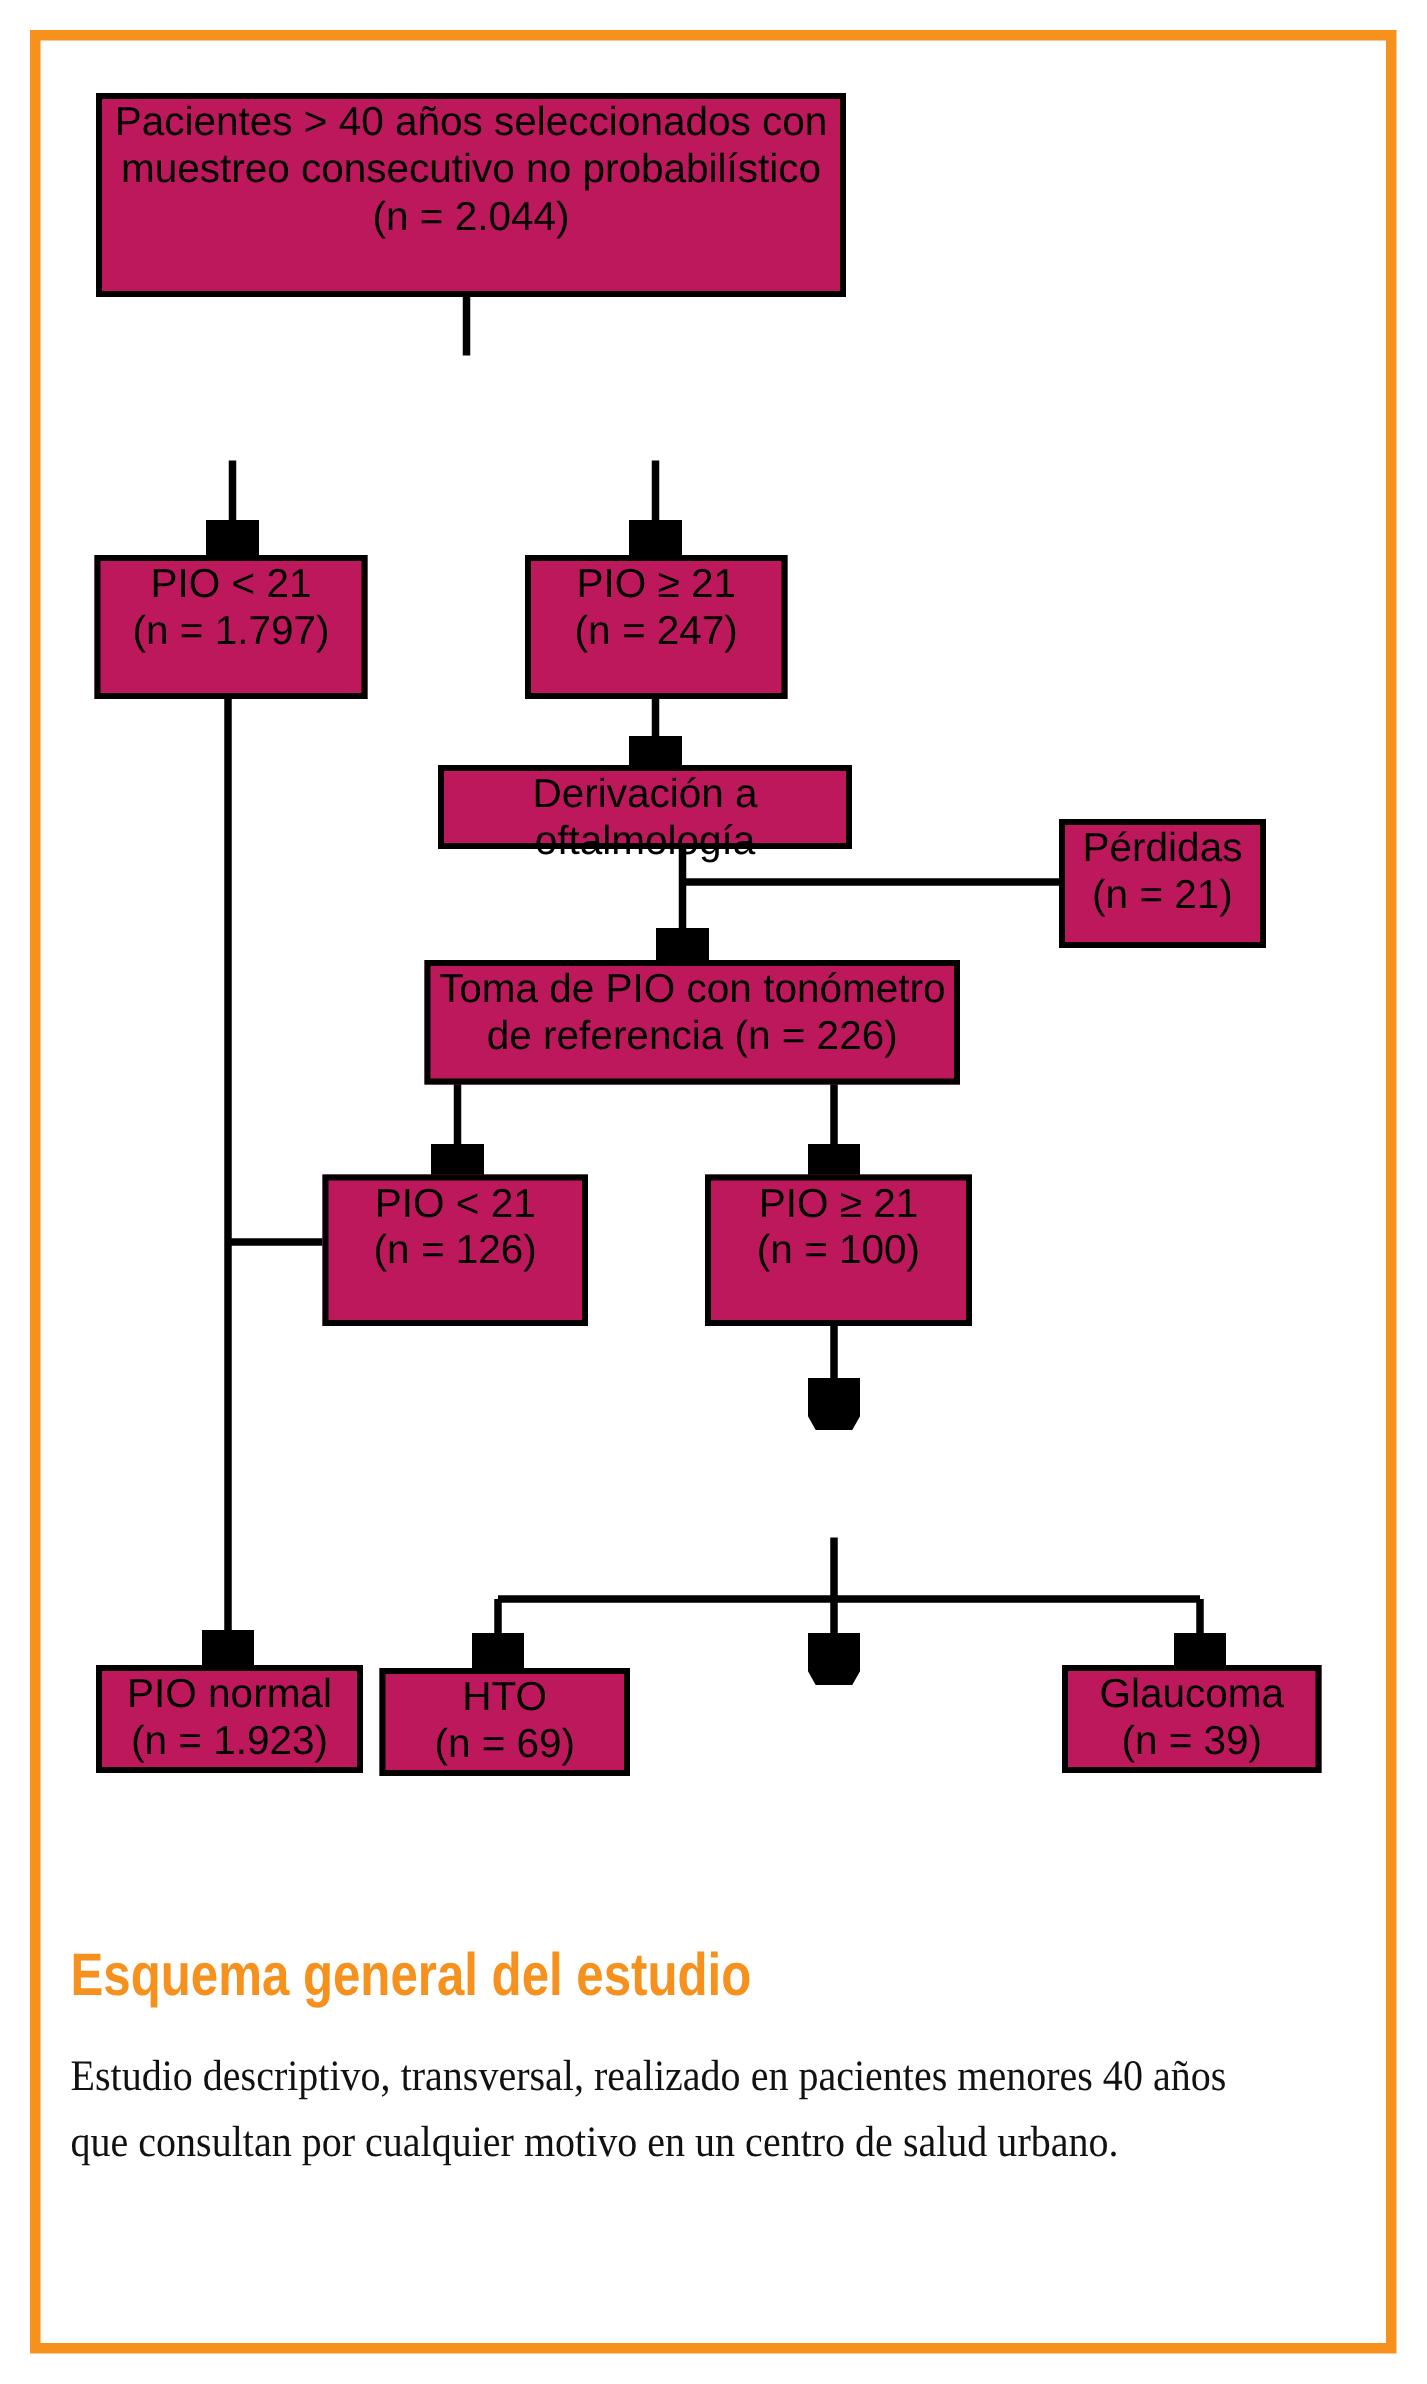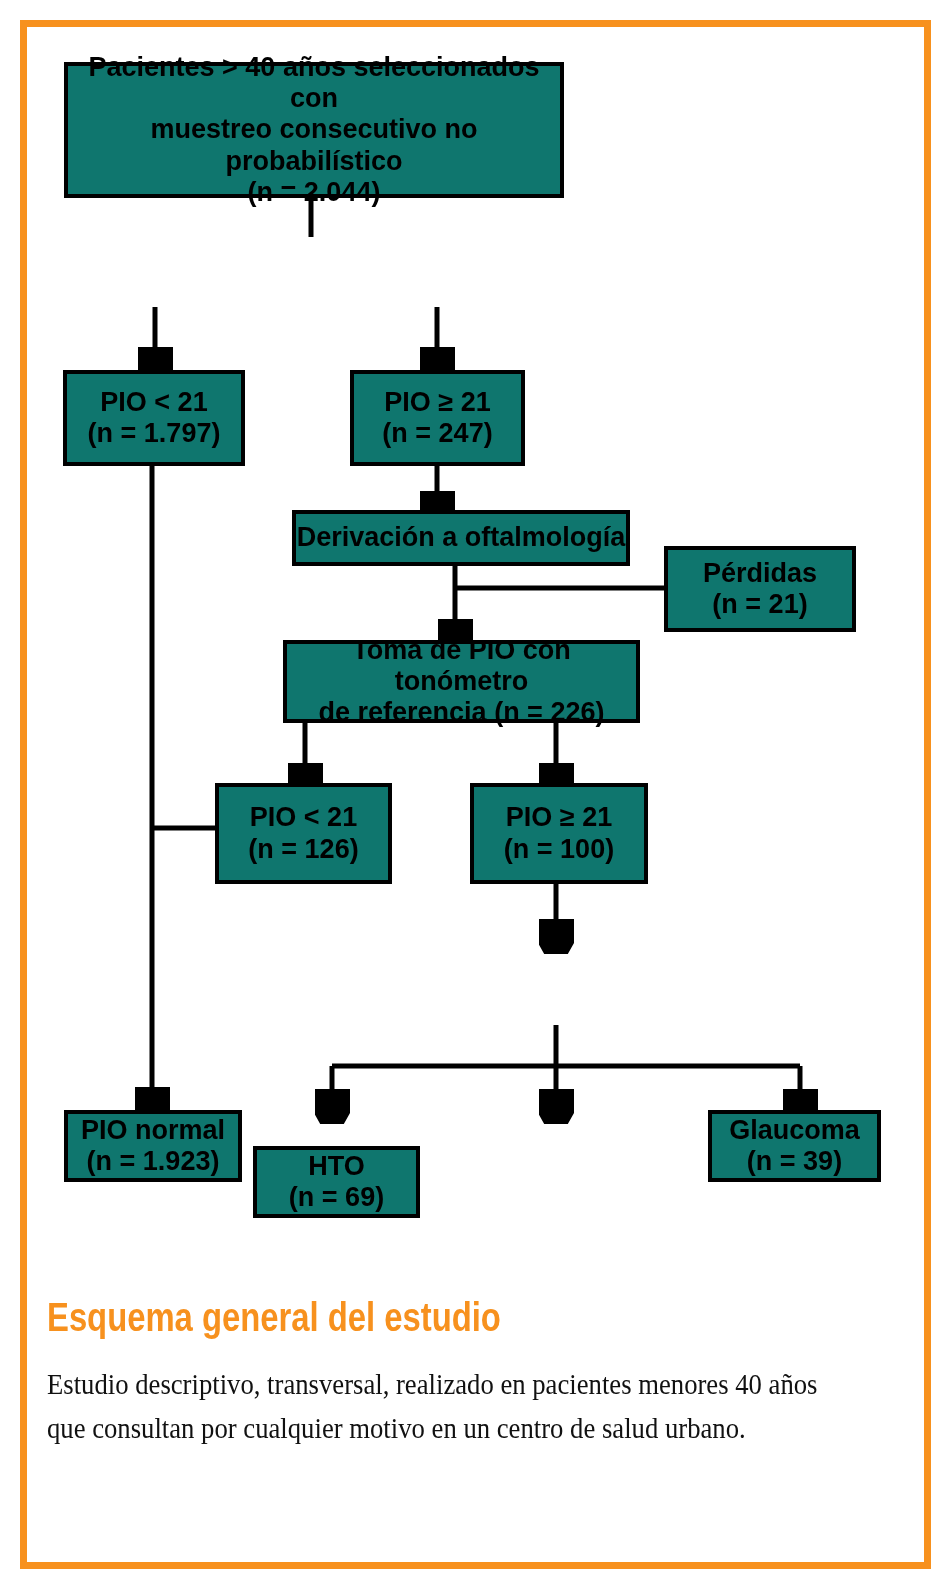--- a/index.html
+++ b/index.html
@@ -5,22 +5,22 @@
   html,body{margin:0;padding:0;background:#ffffff;}
   body{width:951px;height:1589px;position:relative;overflow:hidden;
        font-family:"Liberation Sans", sans-serif;}
 
   #frame{position:absolute;left:20px;top:20px;width:911px;height:1549px;
          border:7px solid #F7911E;box-sizing:border-box;}
 
   #canvas{position:absolute;left:0;top:0;width:951px;height:1589px;}
 
   .box{position:absolute;border:4px solid #000;box-sizing:border-box;
-       background:#0f766e;display:flex;align-items:center;justify-content:center;
-       text-align:center;color:#000;line-height:1.16;font-weight:bold;}
+       background:#be185d;display:flex;align-items:flex-start;justify-content:center;
+       text-align:center;color:#000;line-height:1.16;}
   .box span{display:block;white-space:pre-line;}
 
   .f28{font-size:27px;}
 
   svg#wires{position:absolute;left:0;top:0;width:951px;height:1589px;
             pointer-events:none;}
   svg#wires line, svg#wires path{stroke:#000;stroke-width:5;fill:none;}
 
   #caption{position:absolute;left:47px;top:1295px;width:850px;}
   #cap-title{color:#F7911E;font-size:40px;font-weight:bold;
@@ -80,25 +80,25 @@
   <div class="box f28" style="left:63px;top:370px;width:182px;height:96px;">
     <span>PIO &lt; 21
 (n = 1.797)</span>
   </div>
 
   <div class="box f28" style="left:350px;top:370px;width:175px;height:96px;">
     <span>PIO ≥ 21
 (n = 247)</span>
   </div>
 
-  <div class="box f28" style="left:292px;top:510px;width:338px;height:56px;">
+  <div class="box f28" style="left:292px;top:510px;width:276px;height:56px;">
     <span>Derivación a oftalmología</span>
   </div>
 
-  <div class="box f28" style="left:664px;top:546px;width:192px;height:86px;">
+  <div class="box f28" style="left:706px;top:546px;width:138px;height:86px;">
     <span>Pérdidas
 (n = 21)</span>
   </div>
 
   <div class="box f28" style="left:283px;top:640px;width:357px;height:83px;">
     <span>Toma de PIO con tonómetro
 de referencia (n = 226)</span>
   </div>
 
   <div class="box f28" style="left:215px;top:783px;width:177px;height:101px;">
@@ -110,21 +110,21 @@
     <span>PIO ≥ 21
 (n = 100)</span>
   </div>
 
 
   <div class="box f28" style="left:64px;top:1110px;width:178px;height:72px;">
     <span>PIO normal
 (n = 1.923)</span>
   </div>
 
-  <div class="box f28" style="left:253px;top:1146px;width:167px;height:72px;">
+  <div class="box f28" style="left:253px;top:1112px;width:167px;height:72px;">
     <span>HTO
 (n = 69)</span>
   </div>
 
 
   <div class="box f28" style="left:708px;top:1110px;width:173px;height:72px;">
     <span>Glaucoma
 (n = 39)</span>
   </div>
 

